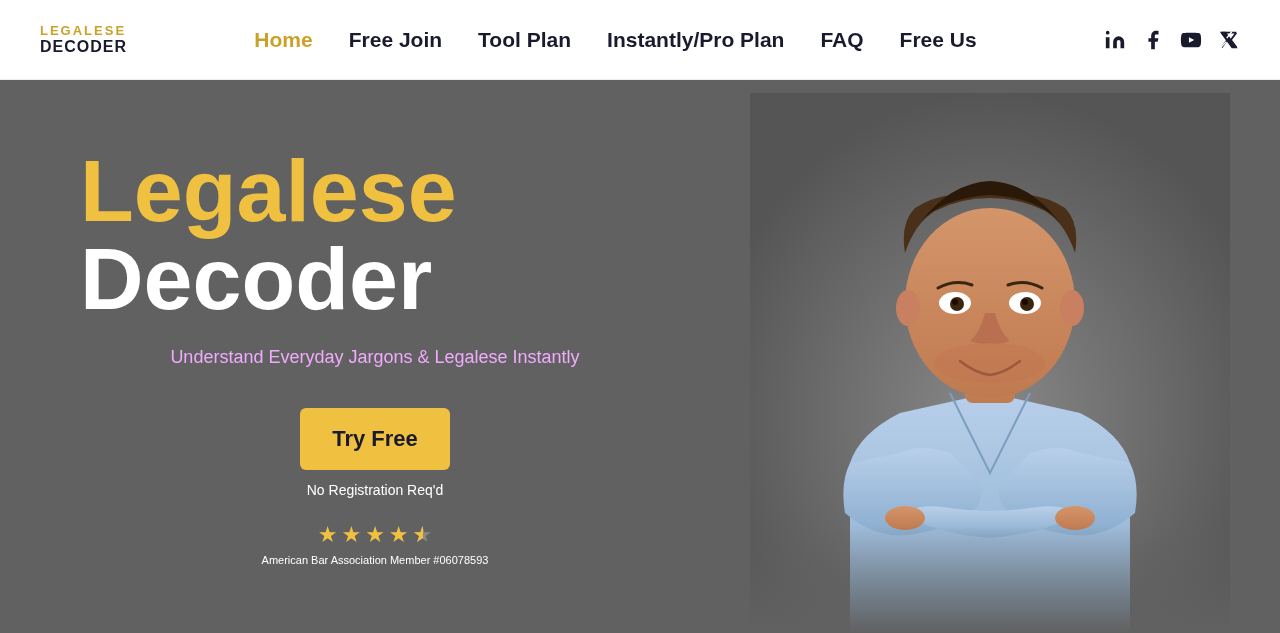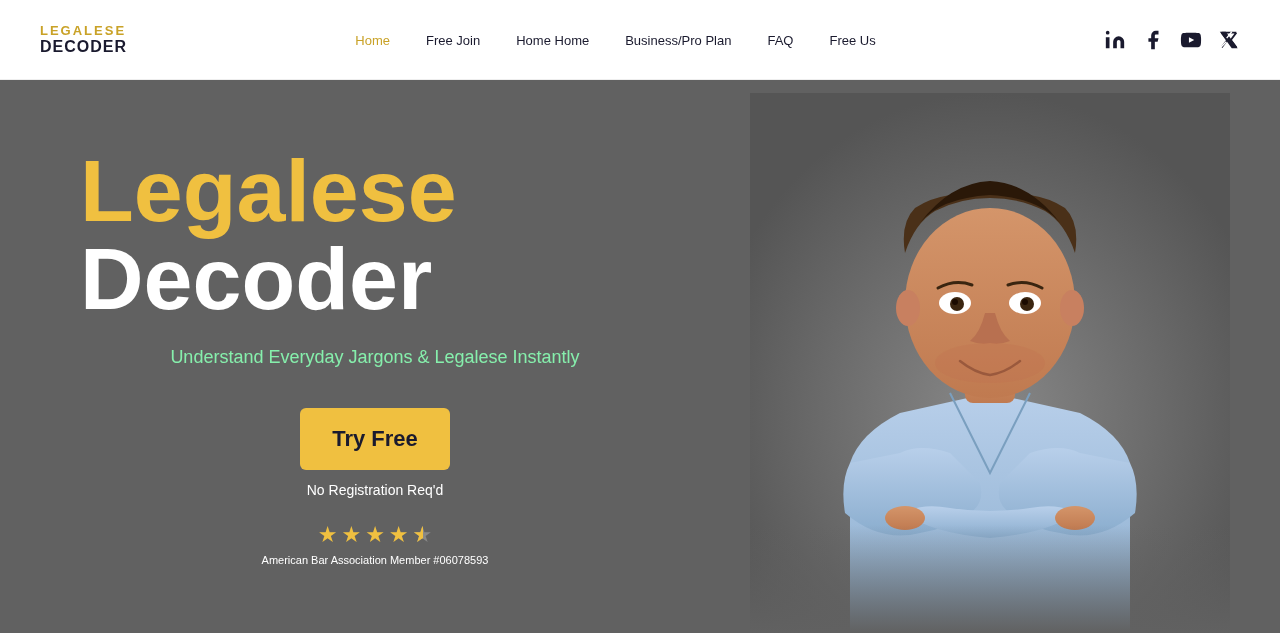--- a/index.html
+++ b/index.html
@@ -34,23 +34,23 @@
       color: #1a1a2e;
       letter-spacing: 1px;
     }
     .nav-links {
       display: flex;
       gap: 36px;
       list-style: none;
     }
     .nav-links li a {
       text-decoration: none;
-      font-size: 13px;
+      font-size: 21px;
       color: #1a1a2e;
-      font-weight: 400;
+      font-weight: 700;
     }
     .nav-links li a.active {
       color: #c9a227;
     }
     .social-icons {
       display: flex;
       gap: 16px;
       align-items: center;
     }
     .social-icon {
@@ -91,21 +91,21 @@
       text-align: left;
       width: 100%;
     }
     .hero-title .line1 {
       color: #f0c040;
     }
     .hero-title .line2 {
       color: #ffffff;
     }
     .hero-subtitle {
-      color: #86efac;
+      color: #f0abfc;
       font-size: 18px;
       margin-top: 24px;
       margin-bottom: 40px;
       text-align: center;
       width: 100%;
     }
     .try-free-btn {
       background: #f0c040;
       color: #1a1a2e;
       font-size: 22px;
@@ -161,22 +161,22 @@
 
 <nav class="navbar">
   <div class="logo-wrap">
     <span class="logo-top">LEGALESE</span>
     <span class="logo-bottom">DECODER</span>
   </div>
 
   <ul class="nav-links">
     <li><a href="#" class="active">Home</a></li>
     <li><a href="#">Free Join</a></li>
-    <li><a href="#">Home Home</a></li>
-    <li><a href="#">Business/Pro Plan</a></li>
+    <li><a href="#">Tool Plan</a></li>
+    <li><a href="#">Instantly/Pro Plan</a></li>
     <li><a href="#">FAQ</a></li>
     <li><a href="#">Free Us</a></li>
   </ul>
 
   <div class="social-icons">
     <div class="social-icon">
       <svg width="22" height="22" viewBox="0 0 24 24" fill="#1a1a2e">
         <path d="M16 8a6 6 0 016 6v7h-4v-7a2 2 0 00-2-2 2 2 0 00-2 2v7h-4v-7a6 6 0 016-6zM2 9h4v12H2z"></path>
         <circle cx="4" cy="4" r="2"></circle>
       </svg>

